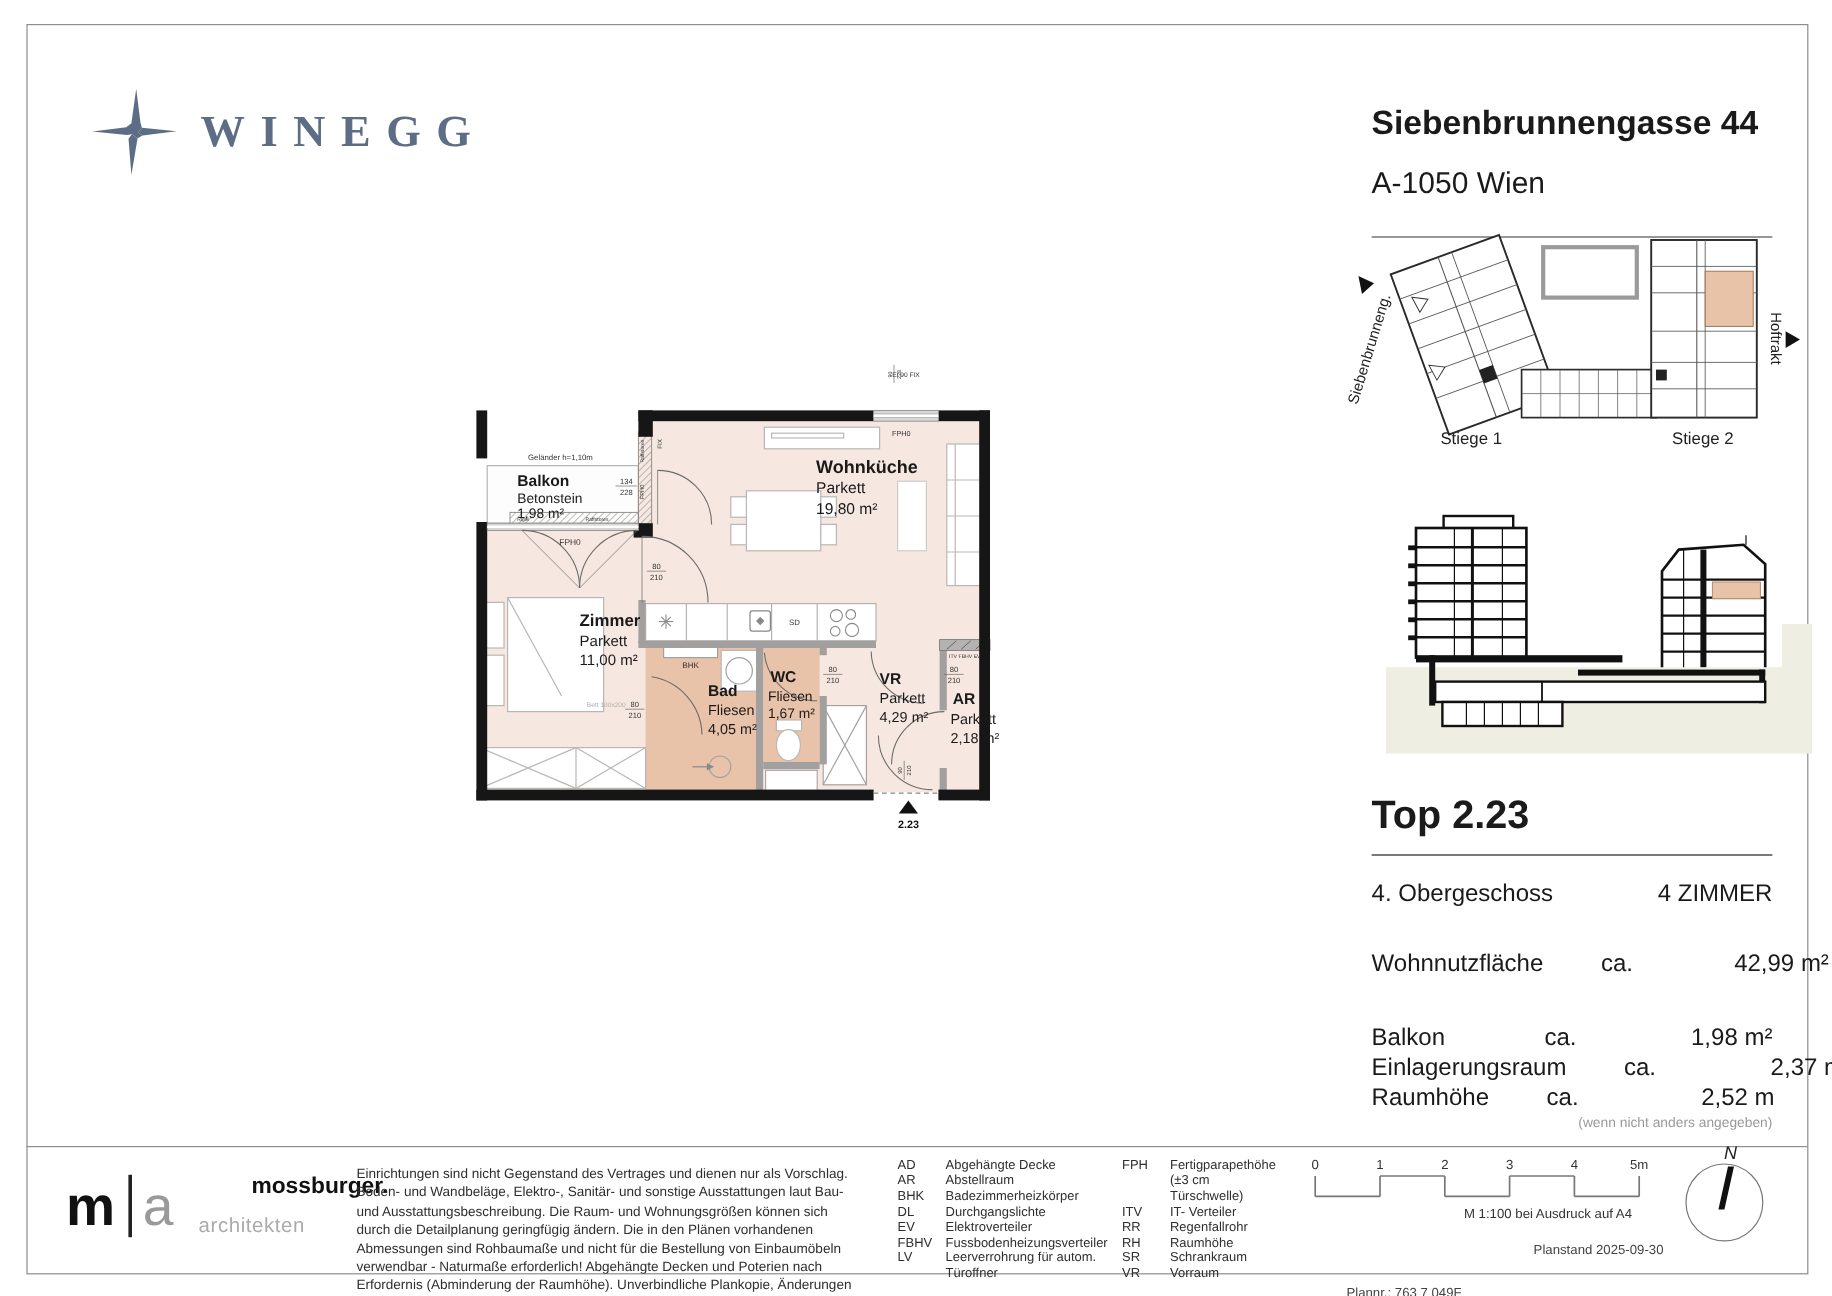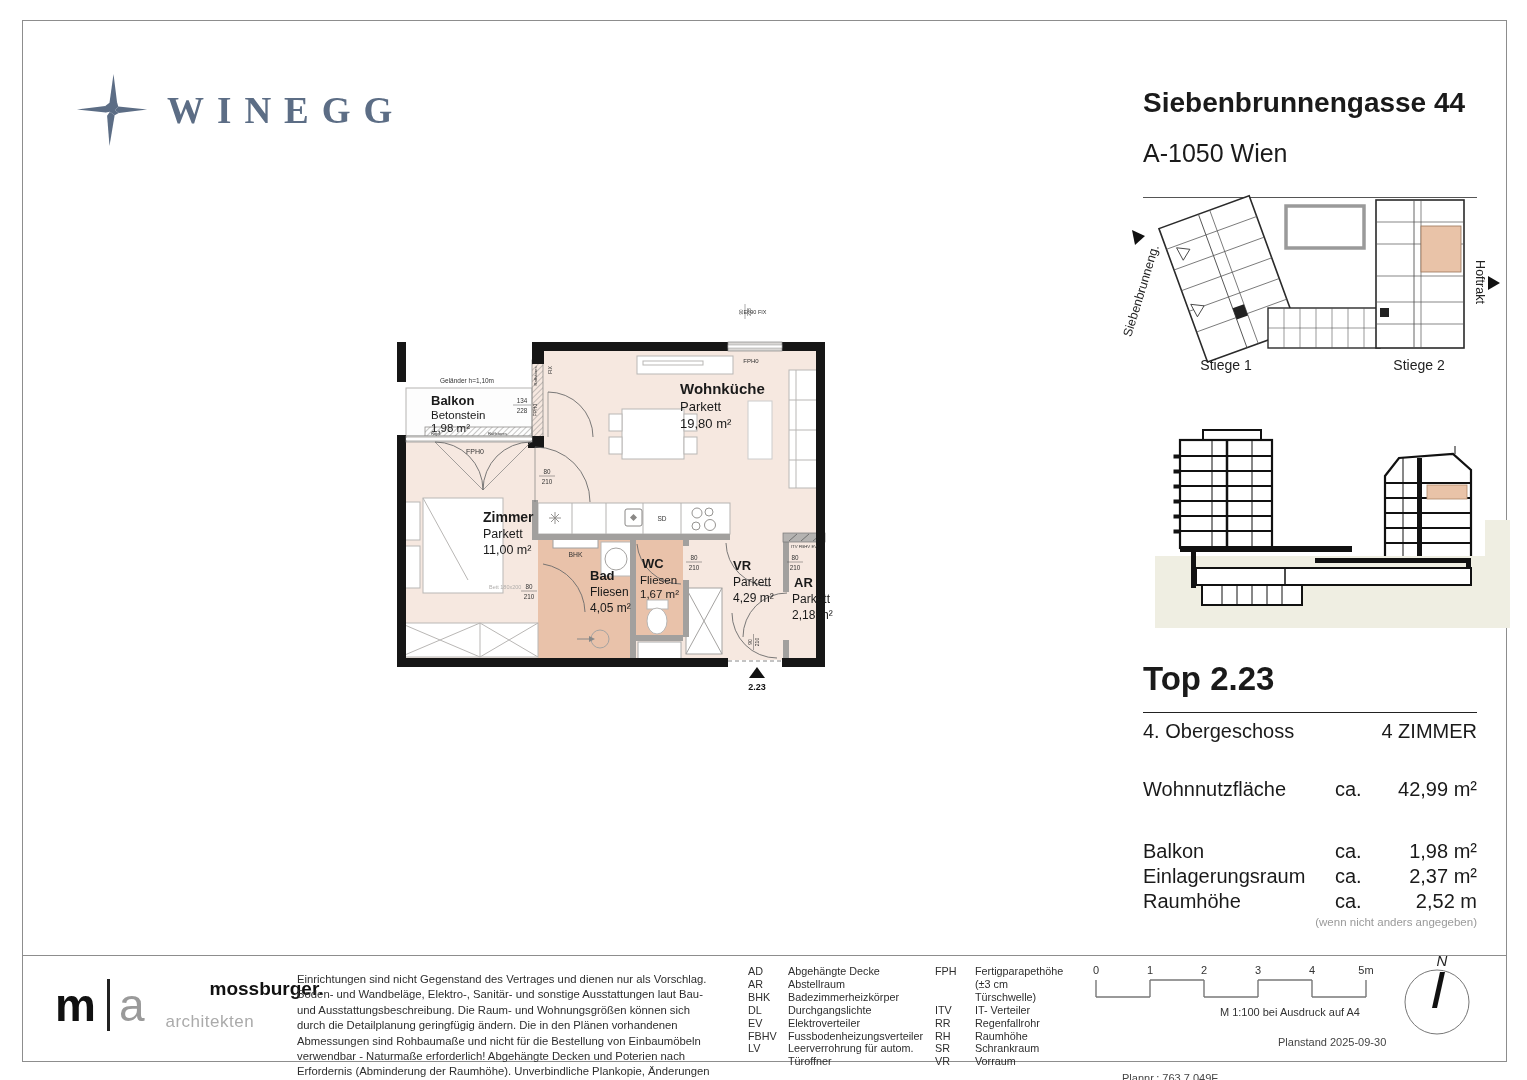--- a/index.html
+++ b/index.html
@@ -13,22 +13,22 @@
   .brand{left:75px;top:72px;display:flex;align-items:center;gap:18px;}
   .brand-word{font-family:"Liberation Serif",serif;font-weight:700;font-size:37px;
               letter-spacing:13px;color:#5c6d85;}
   
   .addr{left:1143px;top:88px;width:334px;border-bottom:1px solid #555;padding-bottom:29px;}
   .addr-title{font-size:28px;font-weight:700;line-height:1.1;}
   .addr-city{font-size:25px;margin-top:20px;}
   
   .unit{left:1143px;top:660px;width:334px;}
   .unit-top{font-size:33px;font-weight:700;padding-bottom:14px;border-bottom:1.5px solid #222;}
-  .unit-row1{display:flex;justify-content:space-between;font-size:20px;margin-top:7px;}
-  .grid-row{display:grid;grid-template-columns:1fr 44px 98px;font-size:20px;line-height:25px;}
+  .unit-row1{display:flex;justify-content:space-between;font-size:20px;margin-top:21px;}
+  .grid-row{display:grid;grid-template-columns:1fr 44px 98px;font-size:20px;line-height:25px;gap:48px;}
   .grid-row .val{text-align:right;}
   .mt-main{margin-top:34px;}
   .mt-group{margin-top:37px;}
   .unit-note{font-size:11.5px;color:#9a9a9a;text-align:right;margin-top:2px;}
   
   .arch{left:55px;top:978px;display:flex;align-items:center;}
   .arch-m{font-size:46px;font-weight:800;line-height:46px;color:#111;}
   .arch-bar{width:3px;height:52px;background:#222;margin:0 9px 0 11px;}
   .arch-a{font-size:46px;font-weight:400;line-height:46px;color:#9a9a9a;}
   .arch-txt{margin-left:21px;}

